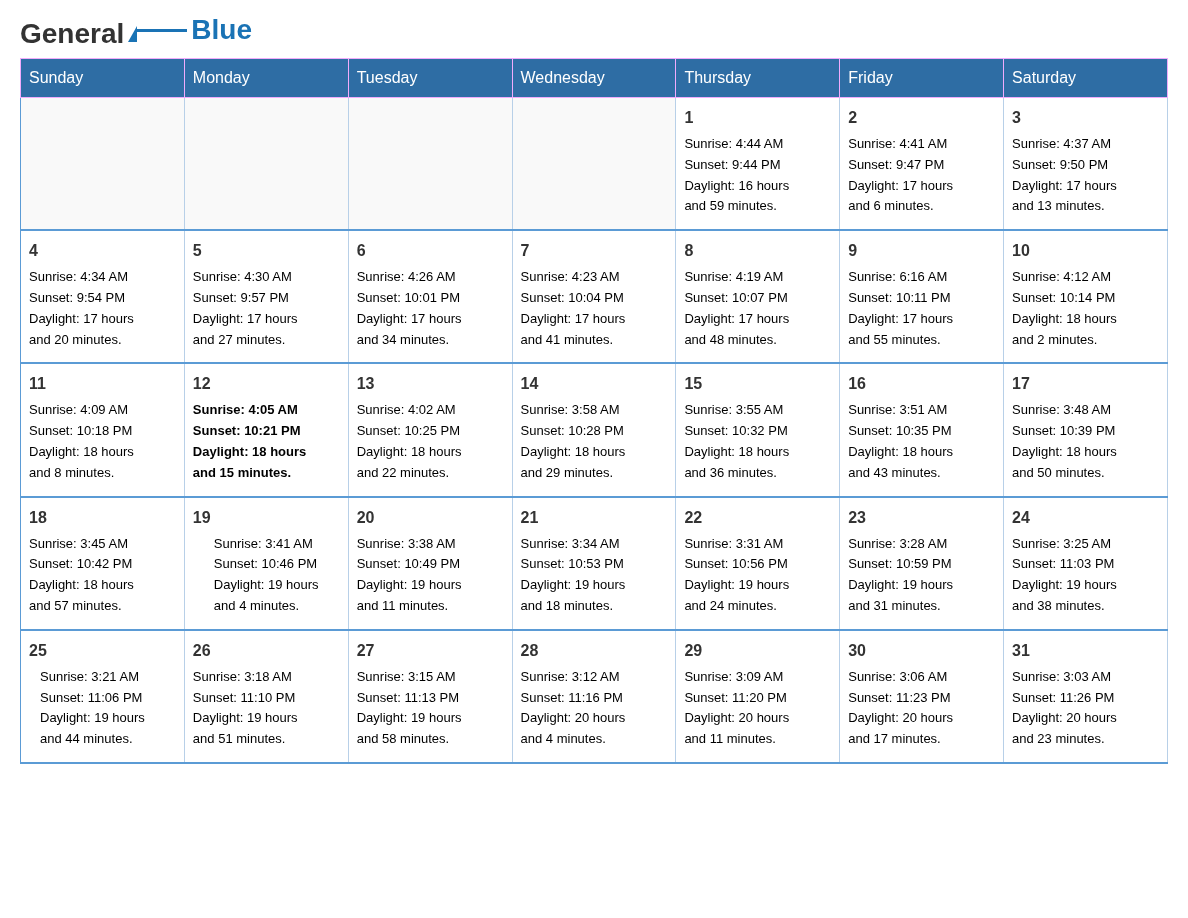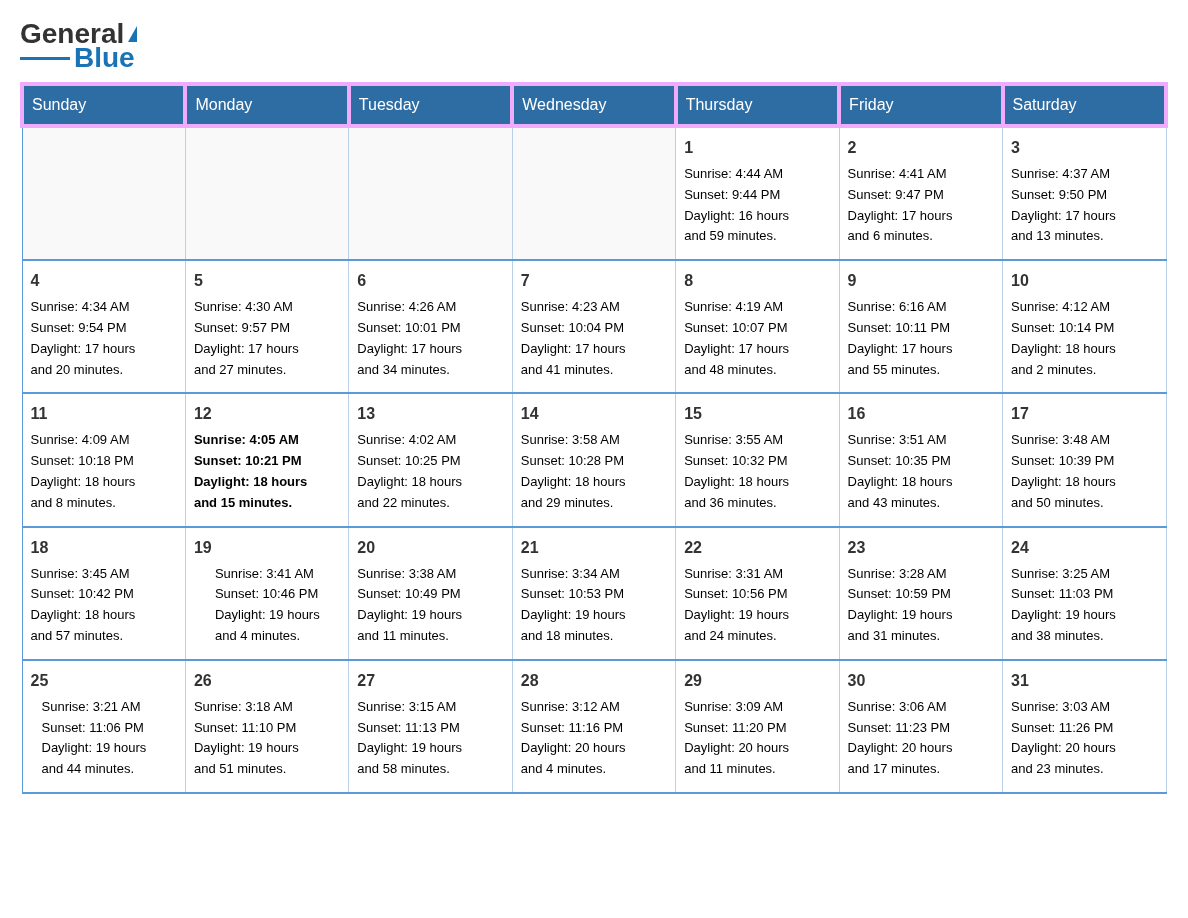--- a/index.html
+++ b/index.html
@@ -12,21 +12,21 @@
       padding: 20px;
     }
     .header {
       display: flex;
       justify-content: space-between;
       align-items: flex-start;
       margin-bottom: 10px;
     }
     .logo {
       display: flex;
-      flex-direction: column;
+      flex-direction: row;
       align-items: flex-start;
     }
     .logo-text {
       font-size: 28px;
       font-weight: bold;
       color: #333;
       line-height: 1;
     }
     .title-section {
       text-align: right;
@@ -48,21 +48,21 @@
       border: 1px solid #5b9bd5;
     }
     .calendar thead tr {
       background-color: #2e6da4;
       color: #fff;
     }
     .calendar thead th {
       padding: 10px 8px;
       font-size: 16px;
       font-weight: normal;
-      border: 4px solid #f0abfc;
+      border: 1px solid #f0abfc;
       text-align: left;
     }
     .calendar tbody tr {
       border-bottom: 2px solid #5b9bd5;
     }
     .calendar tbody td {
       vertical-align: top;
       padding: 8px 8px 12px 8px;
       border-right: 1px solid #b8d0e8;
       font-size: 13px;

